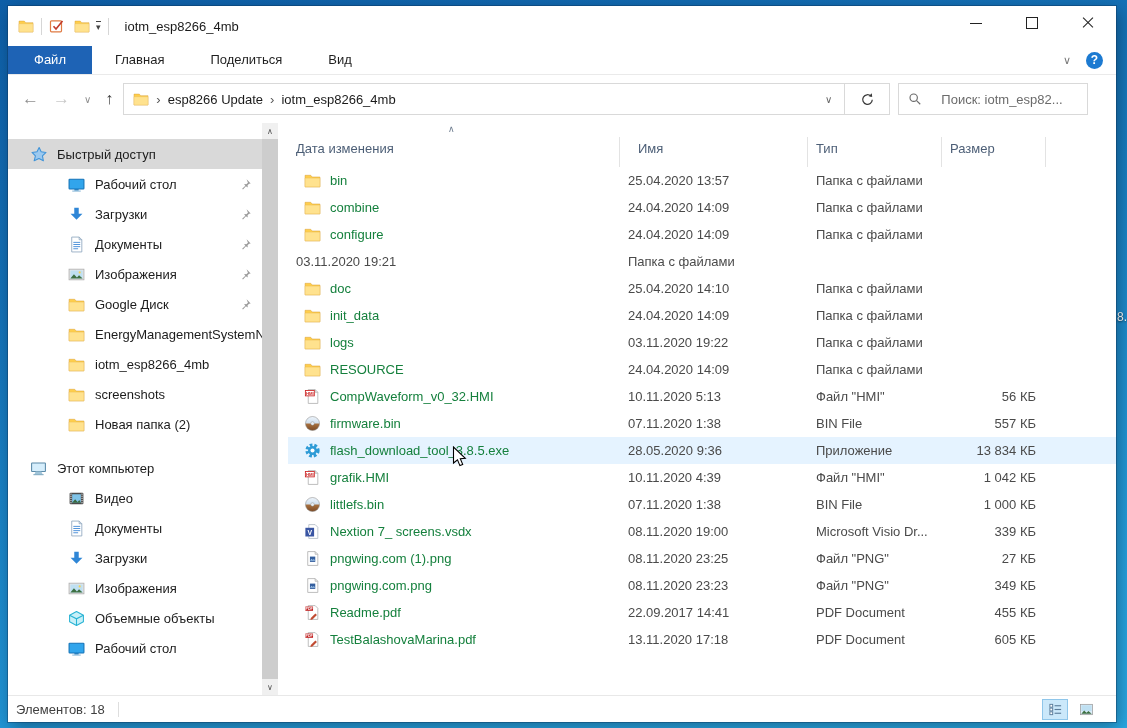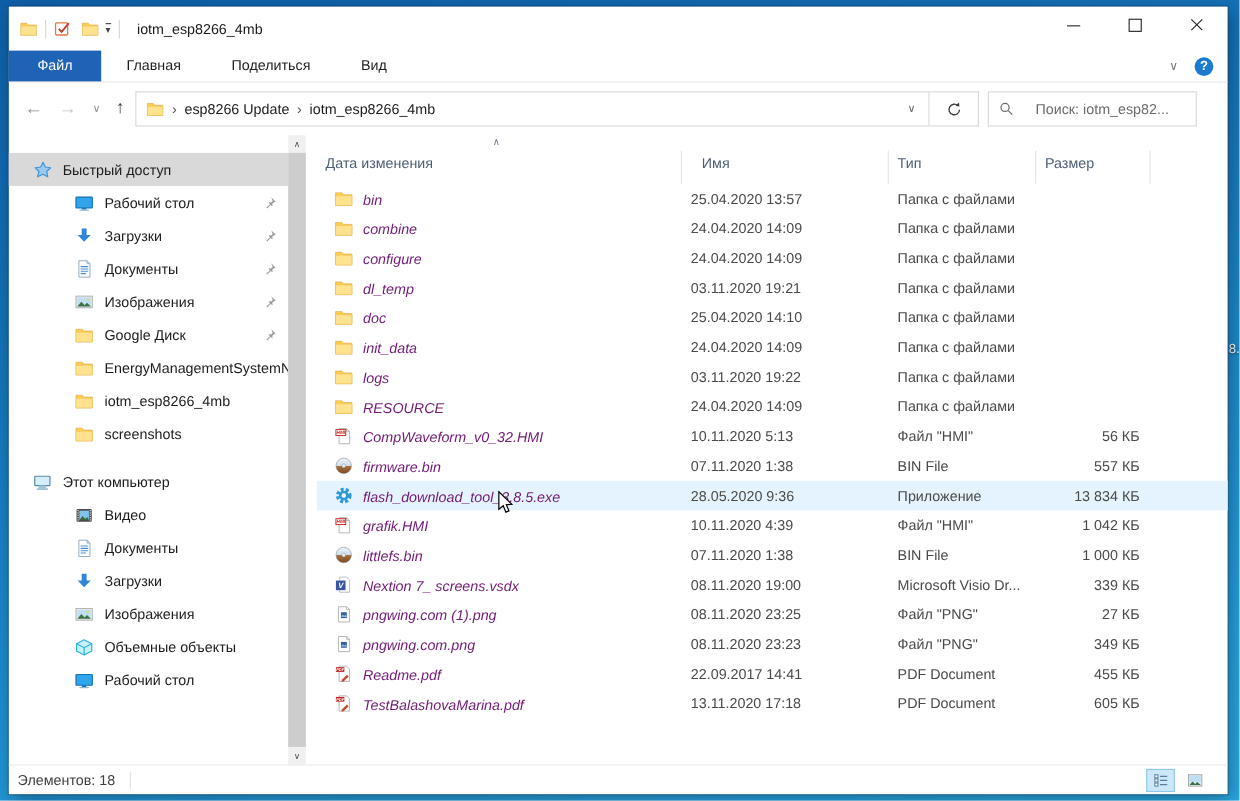--- a/index.html
+++ b/index.html
@@ -82,21 +82,21 @@
   
   .filelist{flex:1;min-width:0;padding-left:10px;position:relative;font-size:13px;}
   .fhead{height:44px;display:grid;grid-template-columns:332px 188px 134px 104px;align-items:end;
     padding-bottom:0px;position:relative;}
   .hcol{color:#4c5e76;height:30px;line-height:24px;border-right:1px solid #e3e3e3;padding-left:8px;box-sizing:border-box;}
   .hcol0{padding-left:18px;}
   .sort-caret{position:absolute;top:1px;left:160px;font-size:9px;color:#6d7c8e;}
   .frow{display:grid;grid-template-columns:332px 188px 134px 104px;height:27px;align-items:center;}
   .frow.hover{background:#e5f3ff;}
   .cell{white-space:nowrap;overflow:hidden;}
-  .cell.name{display:flex;align-items:flex-end;gap:9px;padding-left:16px;color:#701a75;font-style:italic;}
+  .cell.name{display:flex;align-items:center;gap:9px;padding-left:16px;color:#15803d;}
   .cell.date,.cell.type{color:#4a4a4a;padding-left:8px;}
   .cell.size{color:#4a4a4a;text-align:right;padding-right:10px;}
 
   
   .statusbar{height:26px;flex:none;border-top:1px solid #e8e8e8;display:flex;align-items:center;
     padding:0 17px 0 8px;font-size:13px;color:#3f3f3f;}
   .status-sep{width:1px;height:15px;background:#dedede;margin-left:13px;}
   .view-btns{margin-left:auto;display:flex;gap:5px;}
   .view-btn{width:26px;height:21px;display:flex;align-items:center;justify-content:center;box-sizing:border-box;}
   .view-btn .icon{width:15px;height:15px;}
@@ -392,20 +392,26 @@
               <use href="#sym-folder"></use>
             </svg>
             <span class="side-label">iotm_esp8266_4mb</span>
           </div>
           <div class="side-row child">
             <svg class="icon">
               <use href="#sym-folder"></use>
             </svg>
             <span class="side-label">screenshots</span>
           </div>
+          <div class="side-row child">
+            <svg class="icon">
+              <use href="#sym-folder"></use>
+            </svg>
+            <span class="side-label">Новая папка (2)</span>
+          </div>
           <div class="side-gap"></div>
           <div class="side-row root">
             <svg class="icon">
               <use href="#sym-computer"></use>
             </svg>
             <span class="side-label">Этот компьютер</span>
           </div>
           <div class="side-row child">
             <svg class="icon">
               <use href="#sym-video"></use>
@@ -485,26 +491,20 @@
               <svg class="icon">
                 <use href="#sym-folder"></use>
               </svg>
               <span>configure</span>
             </div>
             <div class="cell date">24.04.2020 14:09</div>
             <div class="cell type">Папка с файлами</div>
             <div class="cell size"></div>
           </div>
           <div class="frow">
-            <div class="cell name">
-              <svg class="icon">
-                <use href="#sym-folder"></use>
-              </svg>
-              <span>dl_temp</span>
-            </div>
             <div class="cell date">03.11.2020 19:21</div>
             <div class="cell type">Папка с файлами</div>
             <div class="cell size"></div>
           </div>
           <div class="frow">
             <div class="cell name">
               <svg class="icon">
                 <use href="#sym-folder"></use>
               </svg>
               <span>doc</span>

